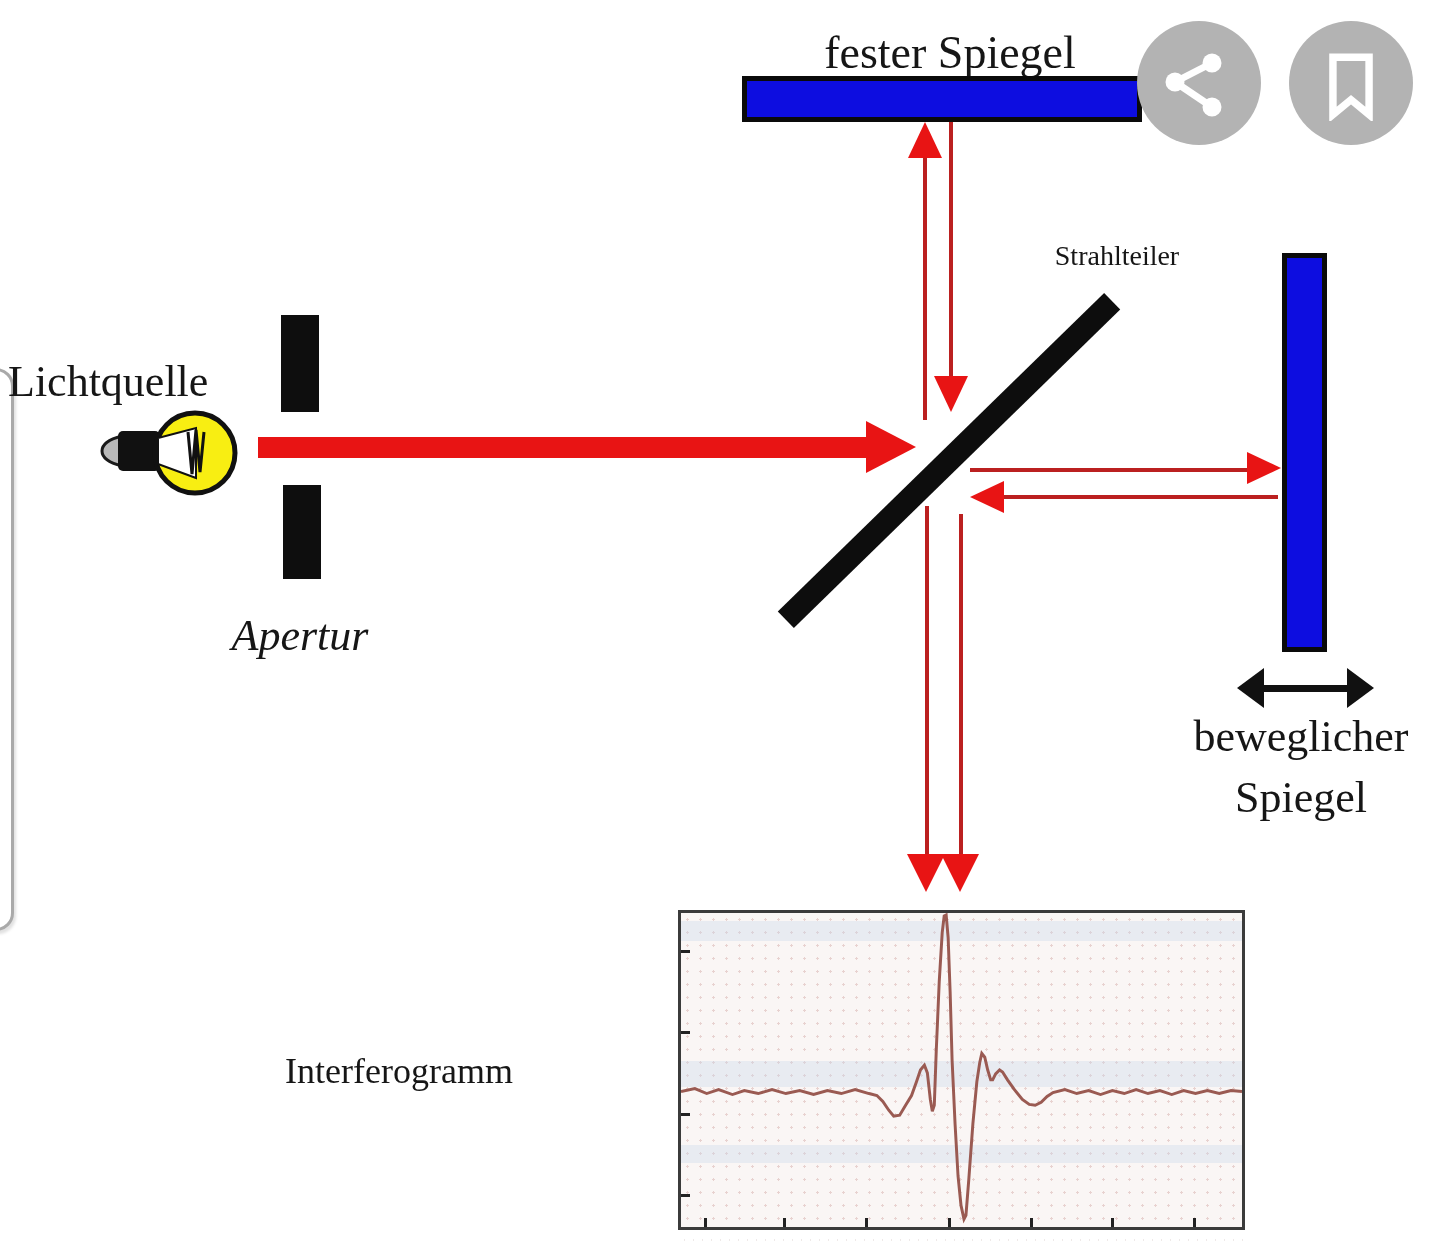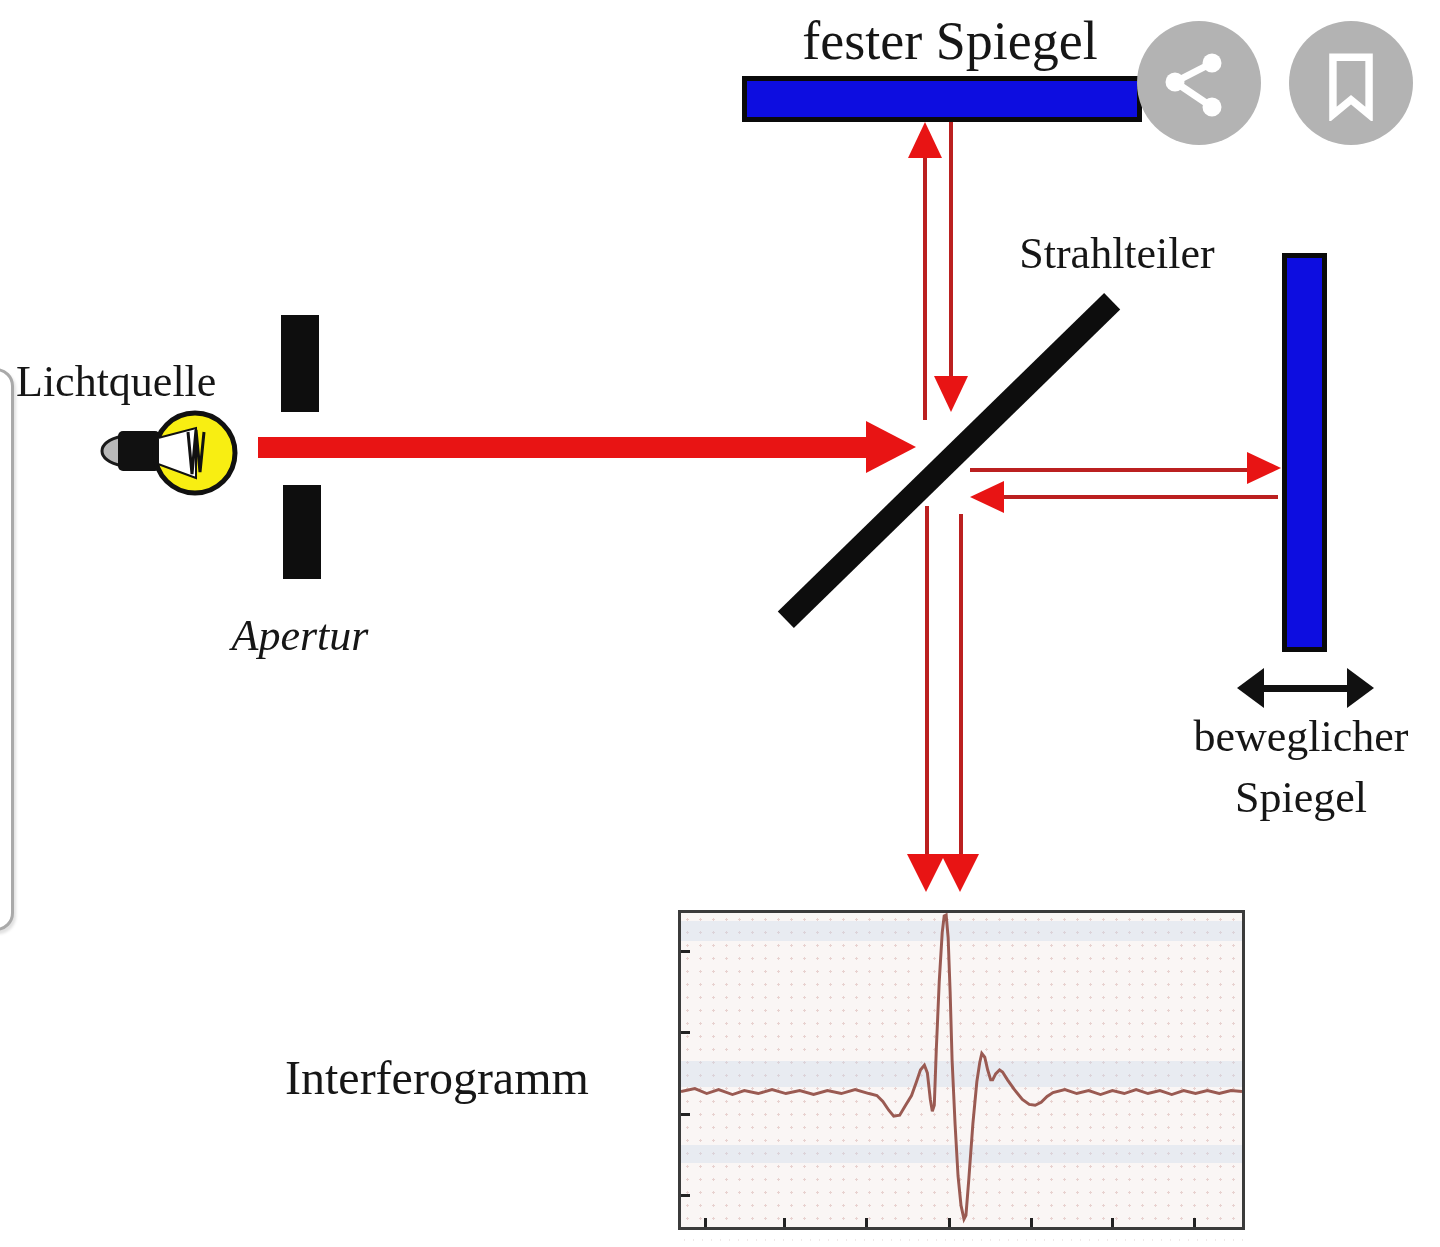--- a/index.html
+++ b/index.html
@@ -63,26 +63,26 @@
   .det-line2{left:959px;top:514px;width:4px;height:342px;}
   .ah-d1{left:907px;top:854px;border-left:19px solid transparent;border-right:19px solid transparent;border-top:38px solid var(--red);}
   .ah-d2{left:941px;top:854px;border-left:19px solid transparent;border-right:19px solid transparent;border-top:38px solid var(--red);}
 
   
   .trans-shaft{left:1261px;top:685px;width:90px;height:7px;background:#111;}
   .trans-left{left:1237px;top:668px;border-top:20px solid transparent;border-bottom:20px solid transparent;border-right:27px solid #111;}
   .trans-right{left:1347px;top:668px;border-top:20px solid transparent;border-bottom:20px solid transparent;border-left:27px solid #111;}
 
   
-  .lbl-fixed{left:700px;top:10px;width:500px;font-size:54px;}
-  .lbl-splitter{left:967px;top:228px;width:300px;font-size:44px;}
-  .lbl-source{left:16px;top:356px;font-size:44px;}
+  .lbl-fixed{left:700px;top:26px;width:500px;font-size:46px;}
+  .lbl-splitter{left:967px;top:240px;width:300px;font-size:28px;}
+  .lbl-source{left:8px;top:356px;font-size:44px;}
   .lbl-aperture{left:180px;top:610px;width:240px;font-size:44px;font-style:italic;}
   .lbl-movable{left:1151px;top:706px;width:300px;font-size:44px;line-height:61px;}
-  .lbl-interfero{left:285px;top:1050px;font-size:48px;text-align:center;}
+  .lbl-interfero{left:285px;top:1050px;font-size:36px;text-align:center;}
 
   
   .round-btn{width:124px;height:124px;border-radius:50%;background:var(--gray-btn);display:flex;align-items:center;justify-content:center;}
   .share-btn{left:1137px;top:21px;}
   .bookmark-btn{left:1289px;top:21px;}
 
   
   .plot{
     left:678px;top:910px;width:567px;height:320px;
     border:3px solid var(--plot-border);

